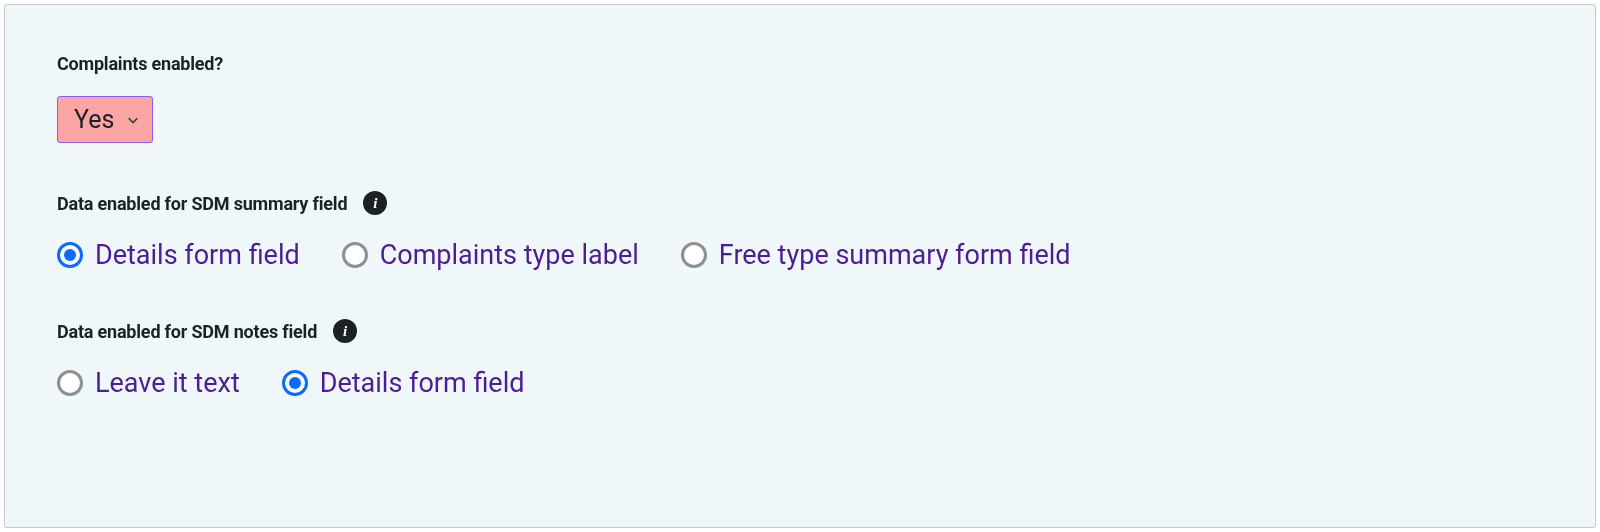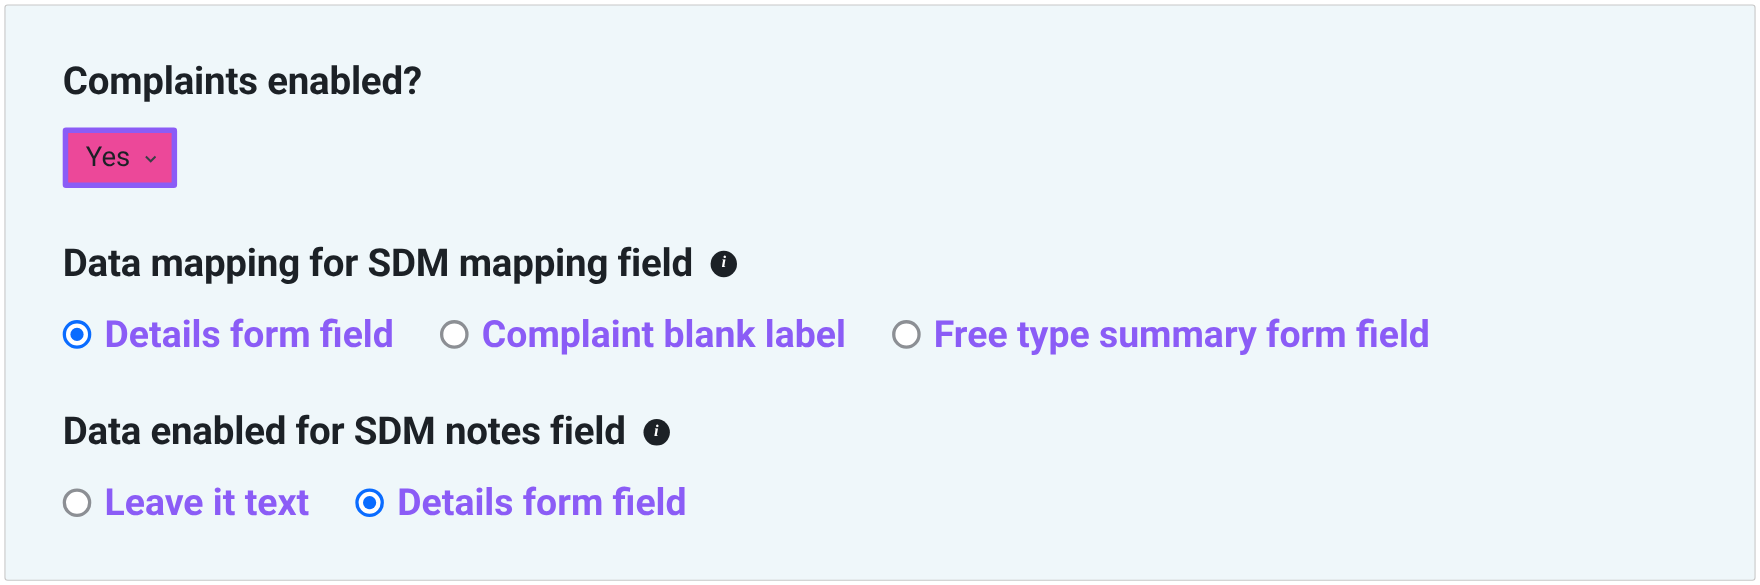--- a/index.html
+++ b/index.html
@@ -16,21 +16,21 @@
     }
     .panel {
       width: 100%;
       height: 100%;
       background: #eff7fa;
       border: 1px solid #c8c8c8;
       border-radius: 3px;
       padding: 48px 52px;
     }
     .section-label {
-      font-size: 35px;
+      font-size: 18px;
       font-weight: 700;
       color: #1c2126;
       letter-spacing: -0.2px;
     }
     .section {
       margin-bottom: 48px;
     }
     .section:last-child {
       margin-bottom: 0;
     }
@@ -51,22 +51,22 @@
       color: #fff;
       font-size: 15px;
       font-weight: 700;
       font-style: italic;
       font-family: Georgia, serif;
       cursor: pointer;
     }
     .select-wrap {
       display: inline-flex;
       align-items: center;
-      background: #ec4899;
-      border: 5px solid #8b5cf6;
+      background: #fca5a5;
+      border: 1px solid #8b5cf6;
       border-radius: 3px;
       padding: 8px 12px 8px 16px;
       cursor: pointer;
       margin-top: 22px;
     }
     .select-value {
       font-size: 25px;
       color: #1c2126;
       font-weight: 400;
       margin-right: 12px;
@@ -106,23 +106,23 @@
     .radio-outer.checked {
       border: 3px solid #0a6cff;
     }
     .radio-inner {
       width: 12px;
       height: 12px;
       border-radius: 50%;
       background: #0a6cff;
     }
     .radio-label {
-      font-size: 34px;
-      color: #8b5cf6;
-      font-weight: 700;
+      font-size: 27px;
+      color: #4c1d95;
+      font-weight: 400;
     }
     .first-section .section-label {
       margin-bottom: 0;
     }
   </style>
 </head>
 <body>
 
 <div class="panel">
 
@@ -131,33 +131,33 @@
     <div class="select-wrap">
       <span class="select-value">Yes</span>
       <svg class="chevron" viewBox="0 0 16 16">
         <path d="M3 6 L8 11 L13 6"></path>
       </svg>
     </div>
   </div>
 
   <div class="section">
     <div class="label-row">
-      <span class="section-label">Data mapping for SDM mapping field</span>
+      <span class="section-label">Data enabled for SDM summary field</span>
       <span class="info-icon">i</span>
     </div>
     <div class="radio-row">
       <label class="radio-item">
         <span class="radio-outer checked">
           <span class="radio-inner"></span>
         </span>
         <span class="radio-label">Details form field</span>
       </label>
       <label class="radio-item">
         <span class="radio-outer unchecked"></span>
-        <span class="radio-label">Complaint blank label</span>
+        <span class="radio-label">Complaints type label</span>
       </label>
       <label class="radio-item">
         <span class="radio-outer unchecked"></span>
         <span class="radio-label">Free type summary form field</span>
       </label>
     </div>
   </div>
 
   <div class="section">
     <div class="label-row">

